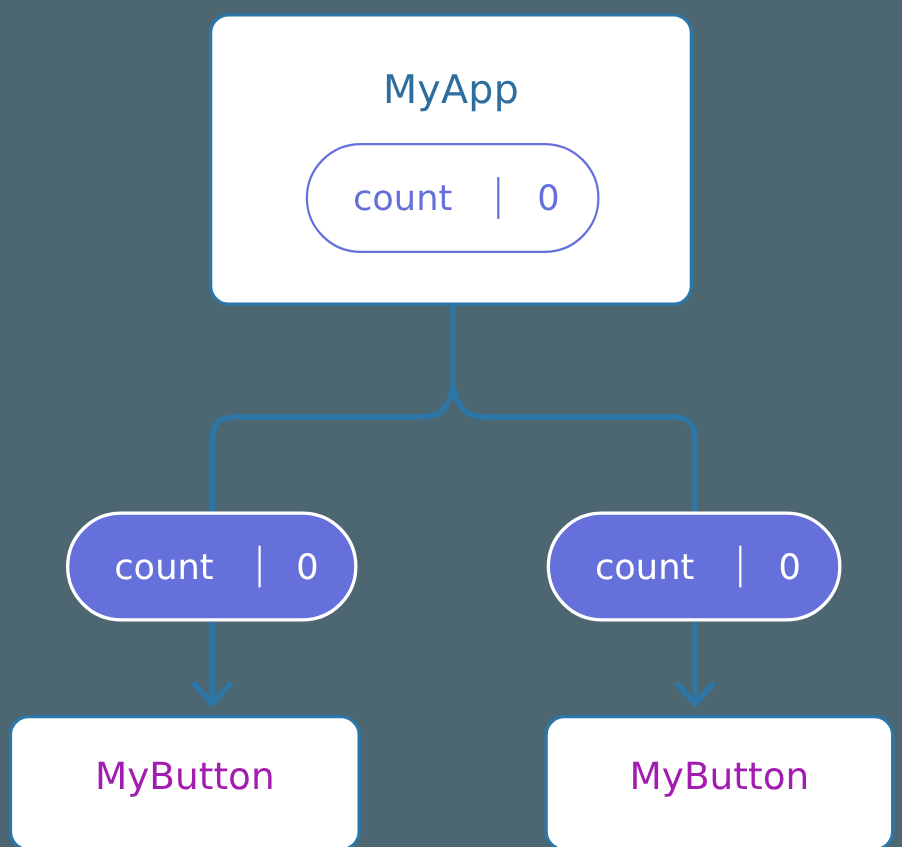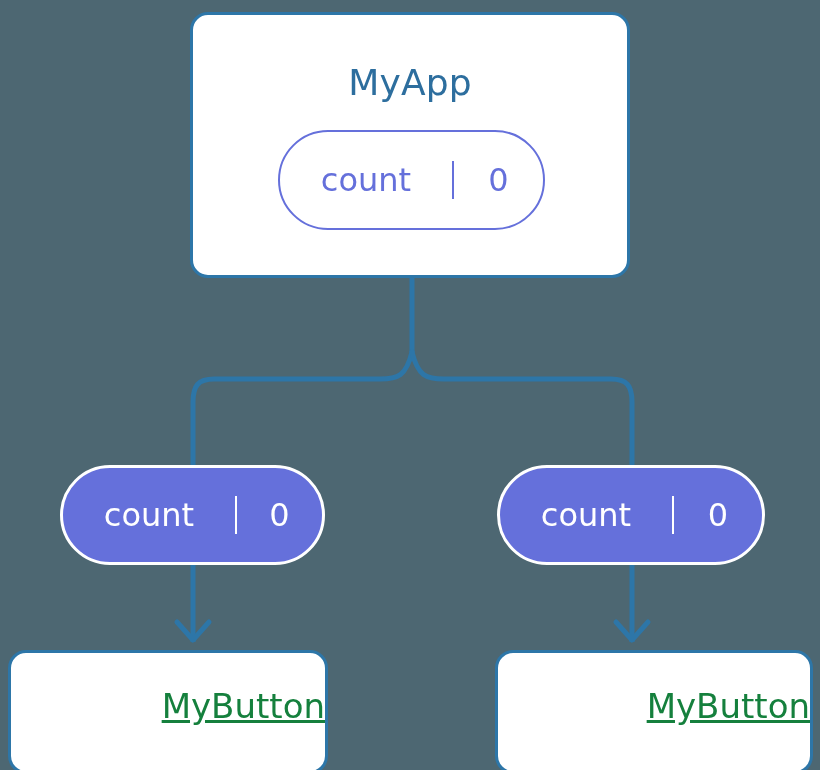--- a/index.html
+++ b/index.html
@@ -138,26 +138,25 @@
     left: 495px;
     top: 650px;
     width: 318px;
     height: 124px;
   }
   .leaf-title {
     position: absolute;
     left: 0;
     right: 0;
     top: 36px;
-    text-align: right;
-    color: #15803d;
+    text-align: center;
+    color: #a21caf;
     font-size: 34px;
     line-height: 1;
     white-space: nowrap;
-    text-decoration: underline;
   }
 </style>
 </head>
 <body>
 
 <div id="stage">
 
   <svg class="connectors" viewBox="0 0 820 770" width="820" height="770" aria-hidden="true">
 
     <path d="M 412 278 L 412 352" fill="none" stroke="#2d76a8" stroke-width="5" stroke-linecap="butt"></path>

